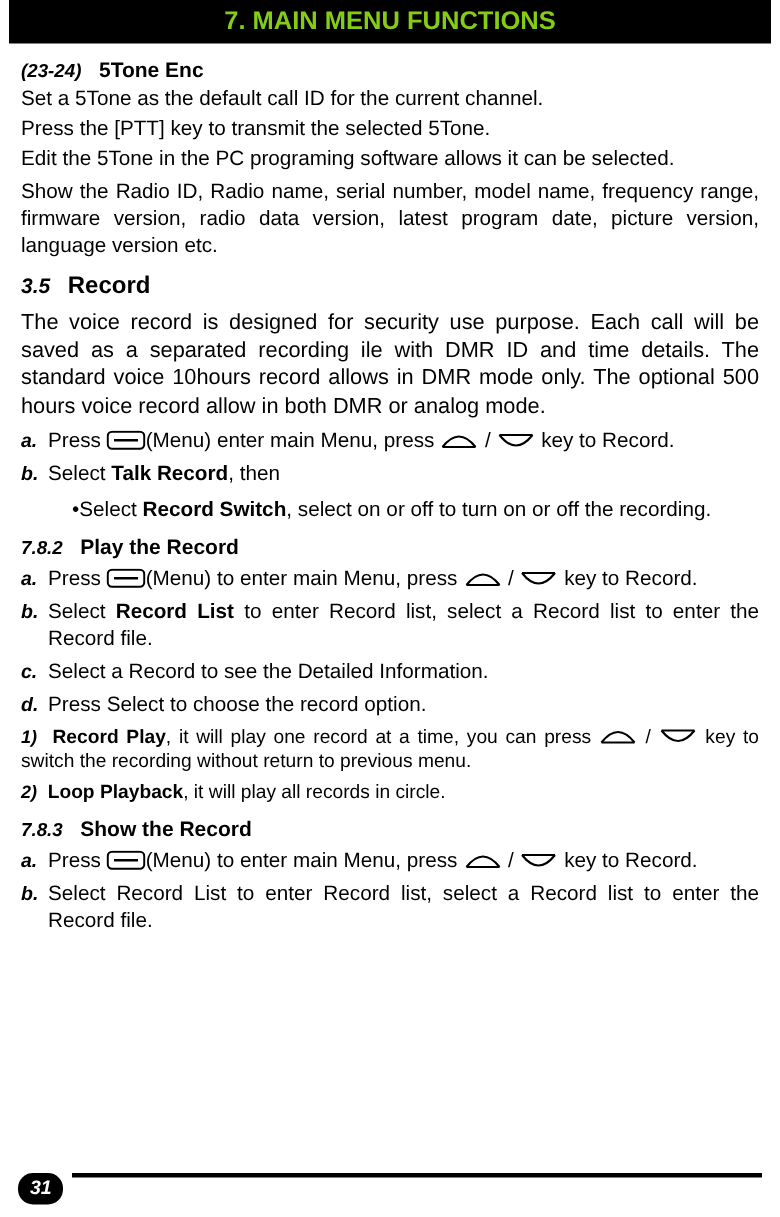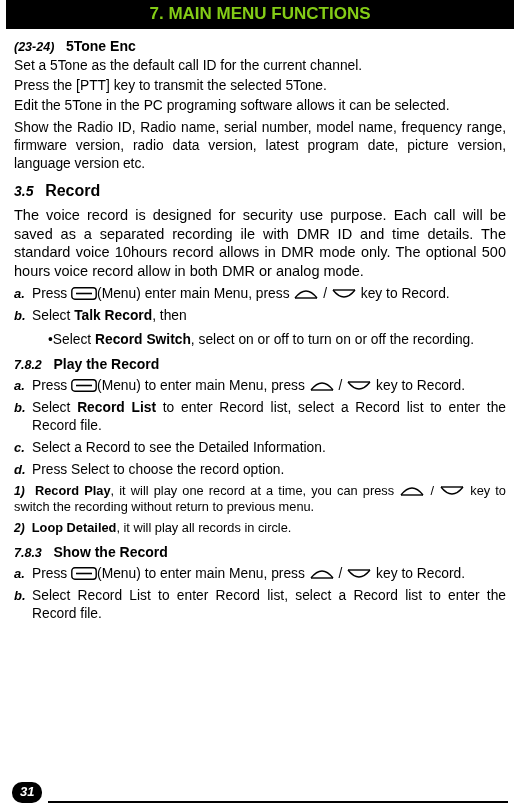--- a/index.html
+++ b/index.html
@@ -83,21 +83,21 @@
     position: relative;
     top: 0px;
   }
   .key-arc svg { display: block; }
   .footer {
     position: absolute;
     left: 0;
     right: 0;
     bottom: 8px;
     display: flex;
-    align-items: flex-end;
+    align-items: flex-start;
     padding: 0 12px;
   }
   .footer-line {
     height: 2.5px;
     background: #000;
     flex: 1;
   }
   .page-pill {
     background: #000;
     color: #fff;
@@ -217,21 +217,21 @@
           <path d="M2 10 Q13 -4 24 10" fill="none" stroke="#000" stroke-width="1.4"></path>
           <line x1="2" y1="10" x2="24" y2="10" stroke="#000" stroke-width="1.4"></line>
         </svg></span><span> / </span><span class="key-arc"><svg width="26" height="12">
           <path d="M2 2 Q13 16 24 2" fill="none" stroke="#000" stroke-width="1.4"></path>
           <line x1="2" y1="2" x2="24" y2="2" stroke="#000" stroke-width="1.4"></line>
         </svg></span><span> key to switch the recording without return to previous menu.</span>
   </div>
 
   <div class="body-text-small" style="margin-top:4px;margin-bottom:4px">
     <span class="sect-num" style="font-size:12px">2)</span>
-    <span>&nbsp;</span><b>Loop Detailed</b><span>, it will play all records in circle.</span>
+    <span>&nbsp;</span><b>Loop Playback</b><span>, it will play all records in circle.</span>
   </div>
 
   <div class="line" style="margin-top:6px">
     <span class="sect-num">7.8.3</span>
     <span>&nbsp;</span>
     <span class="sect-title">Show the Record</span>
   </div>
 
   <div class="list-row">
     <div class="list-label">a.</div>

